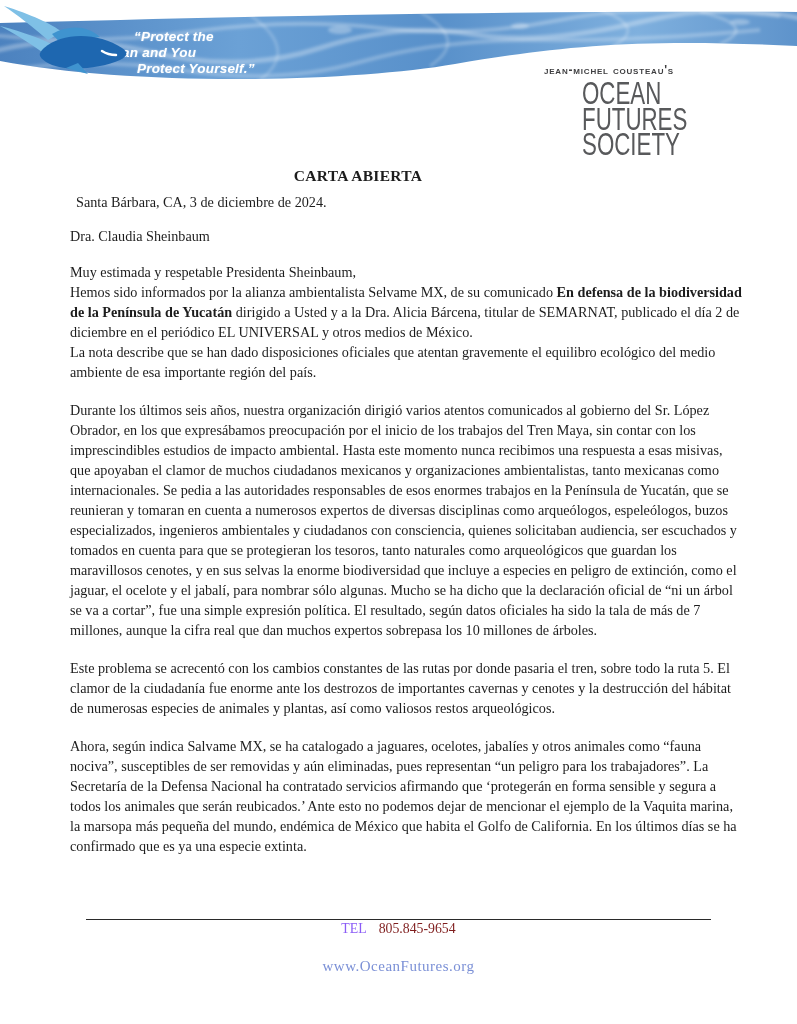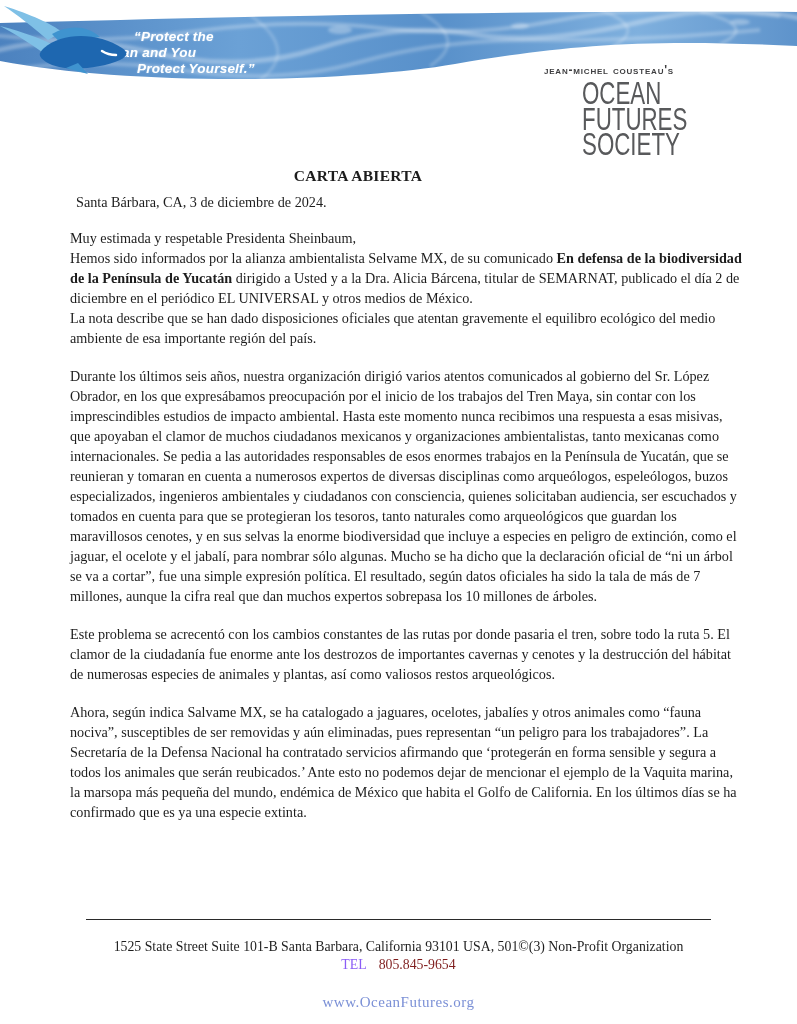--- a/index.html
+++ b/index.html
@@ -124,33 +124,33 @@
       <div>FUTURES</div>
       <div>SOCIETY</div>
     </div>
   </div>
 
   <div class="content">
     <div class="title">CARTA ABIERTA</div>
     <div class="dateline">Santa Bárbara, CA, 3 de diciembre de 2024.</div>
 
     <div class="recipient">
+      <div>Dra. Claudia Sheinbaum</div>
     </div>
 
     <div class="paras">
         <p class="para"><span>Muy estimada y respetable Presidenta Sheinbaum,</span><br><span>Hemos sido informados por la alianza ambientalista Selvame MX, de su comunicado </span><b>En defensa de la biodiversidad de la Península de Yucatán</b><span> dirigido a Usted y a la Dra. Alicia Bárcena, titular de SEMARNAT, publicado el día 2 de diciembre en el periódico EL UNIVERSAL y otros medios de México.</span><br><span>La nota describe que se han dado disposiciones oficiales que atentan gravemente el equilibro ecológico del medio ambiente de esa importante región del país.</span></p>
         <p class="para"><span>Durante los últimos seis años, nuestra organización dirigió varios atentos comunicados al gobierno del Sr. López Obrador, en los que expresábamos preocupación por el inicio de los trabajos del Tren Maya, sin contar con los imprescindibles estudios de impacto ambiental. Hasta este momento nunca recibimos una respuesta a esas misivas, que apoyaban el clamor de muchos ciudadanos mexicanos y organizaciones ambientalistas, tanto mexicanas como internacionales. Se pedia a las autoridades responsables de esos enormes trabajos en la Península de Yucatán, que se reunieran y tomaran en cuenta a numerosos expertos de diversas disciplinas como arqueólogos, espeleólogos, buzos especializados, ingenieros ambientales y ciudadanos con consciencia, quienes solicitaban audiencia, ser escuchados y tomados en cuenta para que se protegieran los tesoros, tanto naturales como arqueológicos que guardan los maravillosos cenotes, y en sus selvas la enorme biodiversidad que incluye a especies en peligro de extinción, como el jaguar, el ocelote y el jabalí, para nombrar sólo algunas. Mucho se ha dicho que la declaración oficial de “ni un árbol se va a cortar”, fue una simple expresión política. El resultado, según datos oficiales ha sido la tala de más de 7 millones, aunque la cifra real que dan muchos expertos sobrepasa los 10 millones de árboles.</span></p>
         <p class="para"><span>Este problema se acrecentó con los cambios constantes de las rutas por donde pasaria el tren, sobre todo la ruta 5. El clamor de la ciudadanía fue enorme ante los destrozos de importantes cavernas y cenotes y la destrucción del hábitat de numerosas especies de animales y plantas, así como valiosos restos arqueológicos.</span></p>
         <p class="para"><span>Ahora, según indica Salvame MX, se ha catalogado a jaguares, ocelotes, jabalíes y otros animales como “fauna nociva”, susceptibles de ser removidas y aún eliminadas, pues representan “un peligro para los trabajadores”. La Secretaría de la Defensa Nacional ha contratado servicios afirmando que ‘protegerán en forma sensible y segura a todos los animales que serán reubicados.’ Ante esto no podemos dejar de mencionar el ejemplo de la Vaquita marina, la marsopa más pequeña del mundo, endémica de México que habita el Golfo de California. En los últimos días se ha confirmado que es ya una especie extinta.</span></p>
       </div>
   </div>
 
   <div class="footer">
     <div class="rule"></div>
-    <div class="addr" style="color: rgb(29, 29, 29);">1525 State Street Suite 101-B Santa Barbara, California 93101 USA, 501©(3) Non-Profit Organization</div>
     <div class="tel">
       <span class="tel-label" style="color: #8b5cf6;">TEL</span><span style="color: #7f1d1d; margin-top: 33px;">805.845-9654</span>
     </div>
     <div class="web">
       <a style="color: rgb(123, 144, 214);">www.OceanFutures.org</a>
     </div>
   </div>
 
 </div>
 

